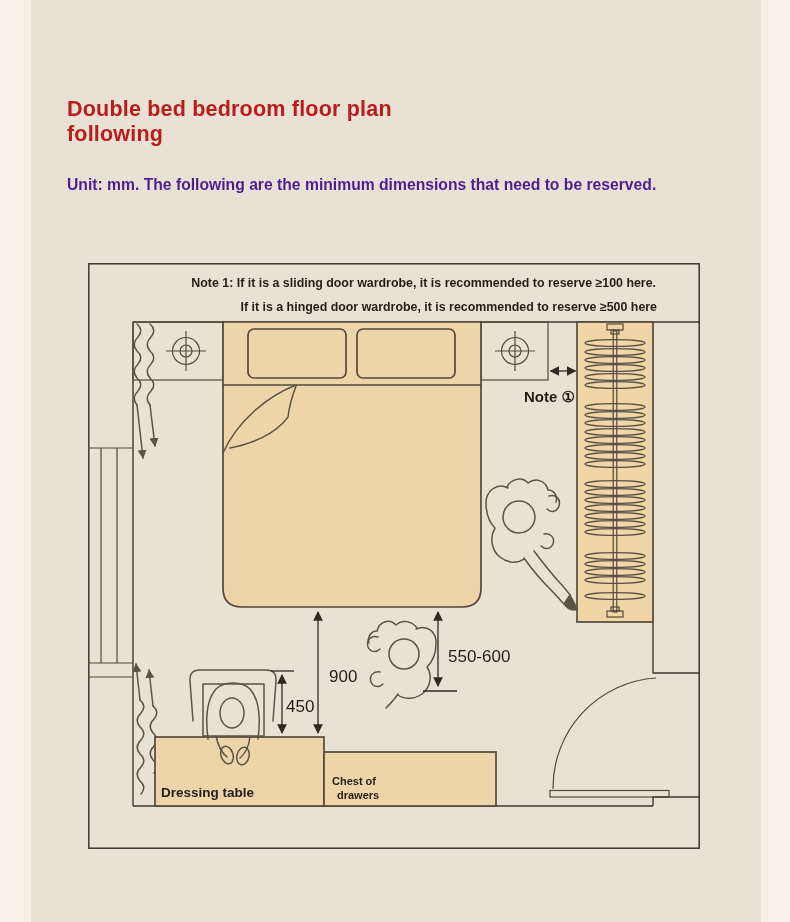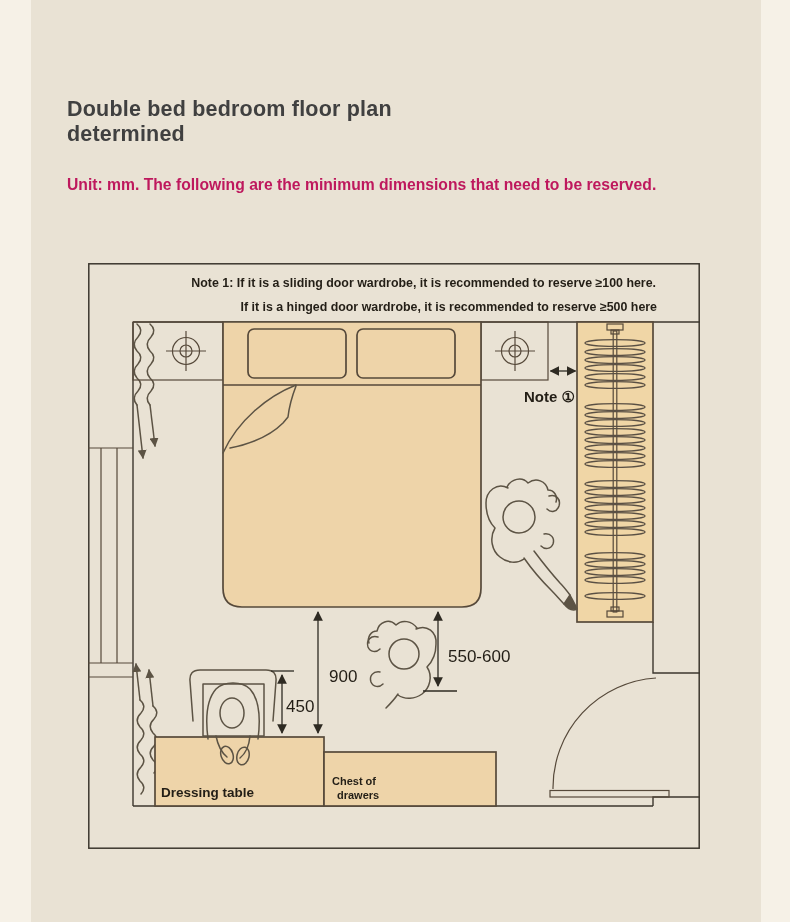--- a/index.html
+++ b/index.html
@@ -9,26 +9,26 @@
     background:#e9e2d4;
     font-family:"Liberation Sans",sans-serif;
     overflow:hidden;
   }
   .margin-strip{position:absolute;top:0;height:922px;background:#f6f1e7;}
   .margin-strip.left{left:0;width:31px;}
   .margin-strip.right{left:761px;width:29px;}
   .title{
     position:absolute;left:67px;top:97px;
     font-size:21.5px;font-weight:bold;line-height:24.5px;
-    color:#404040;letter-spacing:0.2px;
+    color:#b91c1c;letter-spacing:0.2px;
   }
   .subtitle{
     position:absolute;left:67px;top:171px;
     font-size:15.7px;font-weight:bold;line-height:27.5px;
-    color:#be185d;
+    color:#4c1d95;
   }
   svg{position:absolute;left:88px;top:263px;}
   svg text{font-family:"Liberation Sans",sans-serif;fill:#231e16;}
   .note-text{font-size:12.4px;font-weight:bold;}
   .note-marker{font-size:15px;font-weight:bold;}
   .dim-text{font-size:17px;}
   .label-bold{font-size:13.5px;font-weight:bold;}
   .label-small{font-size:11px;font-weight:bold;}
   .wall{stroke:#3c372e;stroke-width:1.4;fill:none;}
   .border-box{stroke:#3c372e;stroke-width:1.5;fill:none;}
@@ -40,21 +40,21 @@
 </style>
 </head>
 <body>
 
 <div class="page">
   <div class="margin-strip left"></div>
   <div class="margin-strip right"></div>
 
   <div class="title">
     <div>Double bed bedroom floor plan</div>
-    <div>determined</div>
+    <div>following</div>
   </div>
 
   <div class="subtitle">
     <div>Unit: mm. The following are the minimum dimensions that need to be reserved.</div>
   </div>
 
   <svg width="612" height="586" viewBox="88 263 612 586">
     <defs>
       <marker id="arr" viewBox="0 0 10 10" refX="9" refY="5" markerWidth="7.5" markerHeight="7.5" orient="auto-start-reverse">
         <path d="M0 0 L10 5 L0 10 z" fill="#2e2a22"></path>

